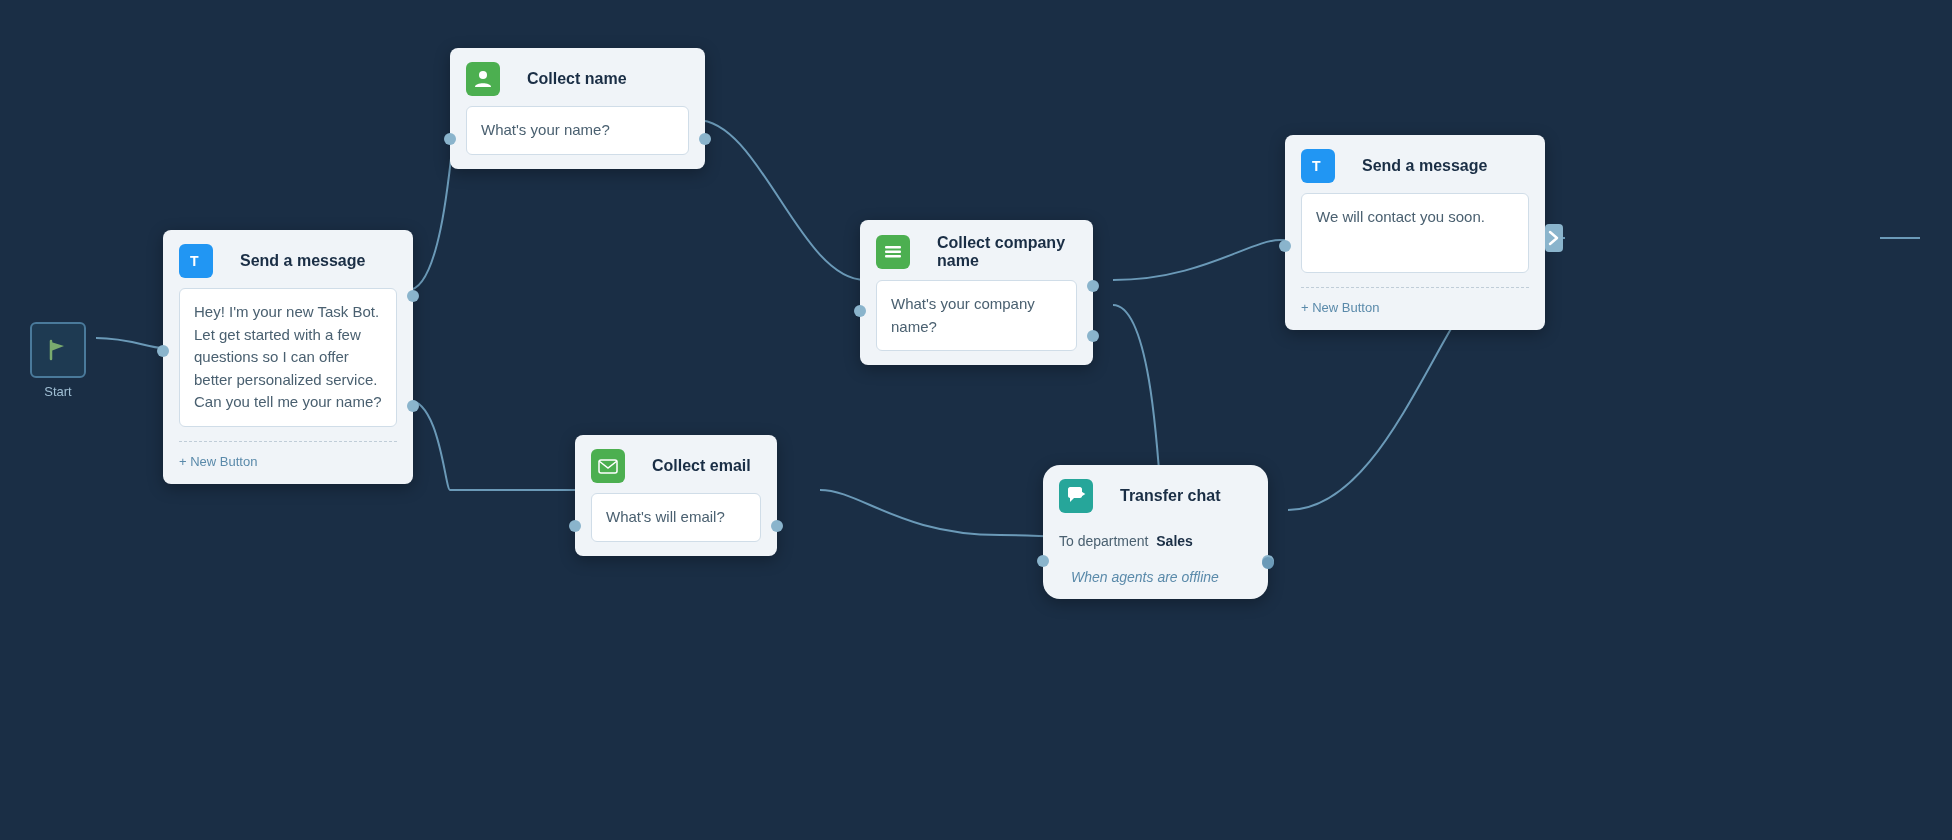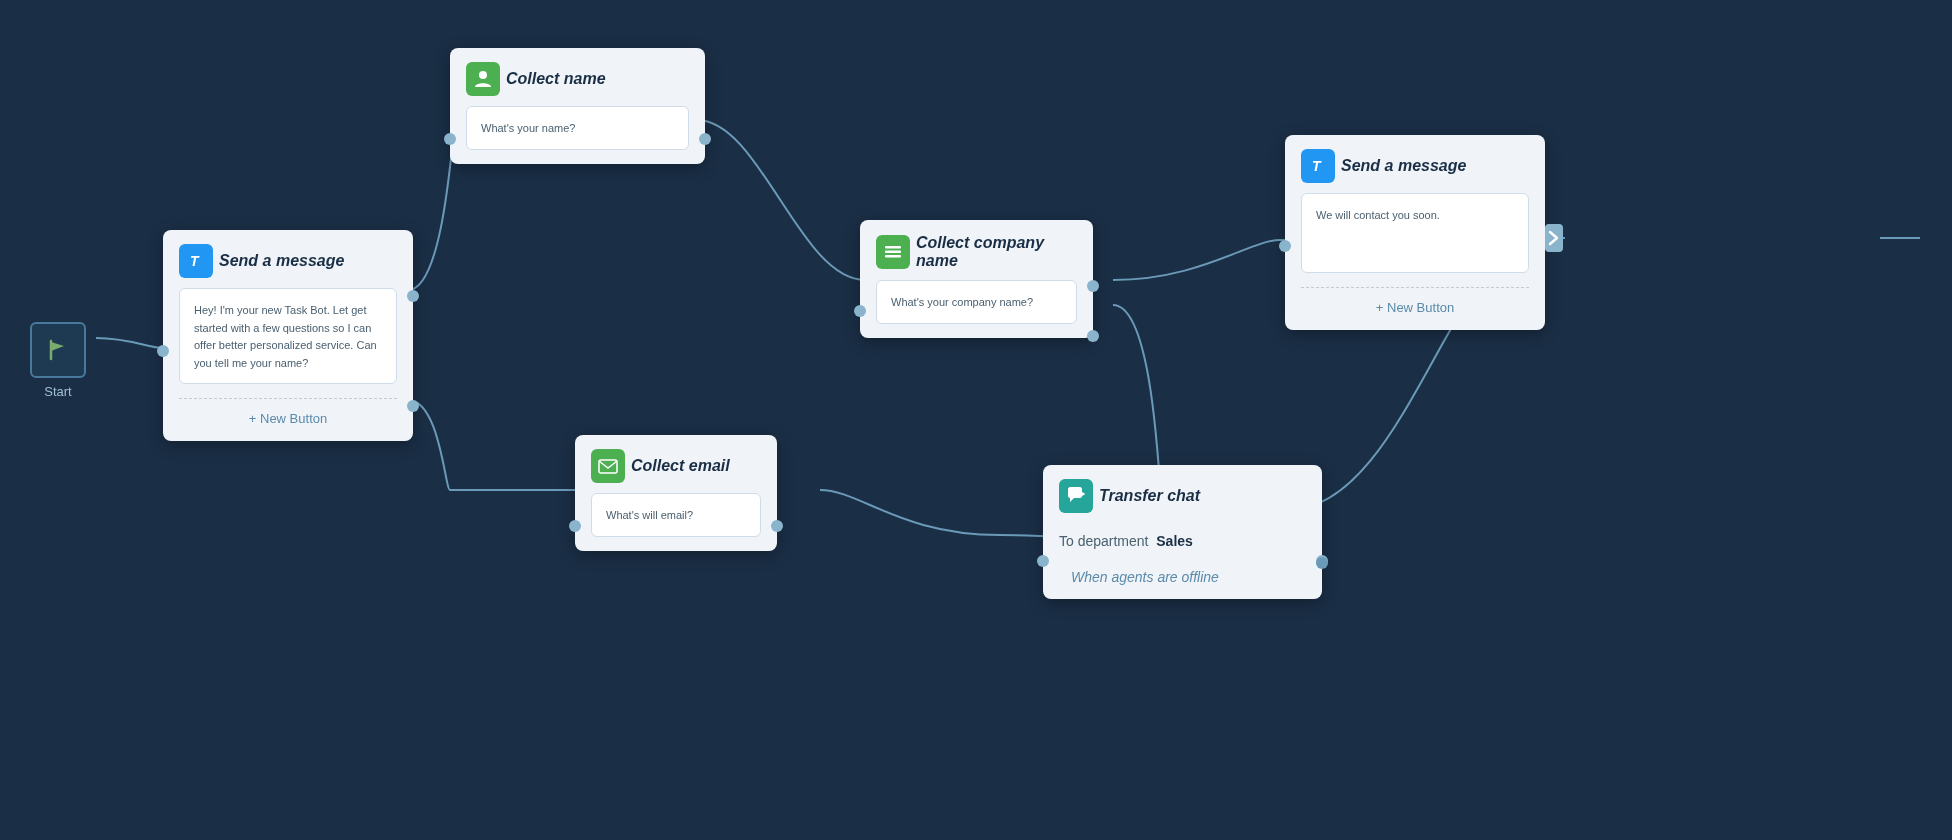--- a/index.html
+++ b/index.html
@@ -65,23 +65,22 @@
       position: absolute;
       background: #f0f4f8;
       border-radius: 8px;
       box-shadow: 0 4px 16px rgba(0,0,0,0.3);
       overflow: visible;
     }
 
     .card-header {
       display: flex;
       align-items: center;
-      gap: 6px;
+      gap: 27px;
       padding: 14px 16px 10px 16px;
-      font-style: italic;
     }
 
     .card-icon {
       width: 34px;
       height: 34px;
       border-radius: 6px;
       display: flex;
       align-items: center;
       justify-content: center;
       flex-shrink: 0;
@@ -102,30 +101,29 @@
       background: white;
       border: 1px solid #d0dde8;
       border-radius: 6px;
       padding: 12px 14px;
       font-size: 14px;
       color: #4a6070;
       min-height: 44px;
     }
 
     .card-body-text {
-      font-size: 11px;
+      font-size: 15px;
       color: #4a6070;
       line-height: 1.5;
     }
 
     .card-button-row {
       border-top: 1px dashed #c0cdd8;
       margin: 0 16px 14px 16px;
       padding-top: 10px;
-      text-align: center;
     }
 
     .new-button-label {
       color: #5a8aaa;
       font-size: 13px;
       font-weight: 500;
       cursor: pointer;
     }
 
     
@@ -267,21 +265,21 @@
           <path d="M1 5 L10 12 L19 5" stroke="white" stroke-width="1.5" fill="none"></path>
         </svg>
       </div>
       <span class="card-title">Collect email</span>
     </div>
     <div class="card-body">
       <span class="card-body-text">What's will email?</span>
     </div>
   </div>
 
-  <div class="card" style="left: 1043px; top: 465px; width: 279px;">
+  <div class="card" style="left: 1043px; top: 465px; width: 225px; border-radius: 17px;">
     <div class="out-dot" style="top: 90px;"></div>
     <div class="in-dot" style="top: 90px;"></div>
     <div class="card-header">
       <div class="card-icon icon-teal">
         <svg width="20" height="20" viewBox="0 0 20 20" fill="white">
           <path d="M2 3 C2 2, 3 1, 4 1 L14 1 C15 1, 16 2, 16 3 L16 10 C16 11, 15 12, 14 12 L8 12 L4 16 L4 12 L4 12 C3 12, 2 11, 2 10 Z" fill="white"></path>
           <path d="M13 8 L18 8 M15 6 L18 8 L15 10" stroke="white" stroke-width="1.5" fill="none" stroke-linecap="round"></path>
         </svg>
       </div>
       <span class="card-title">Transfer chat</span>

